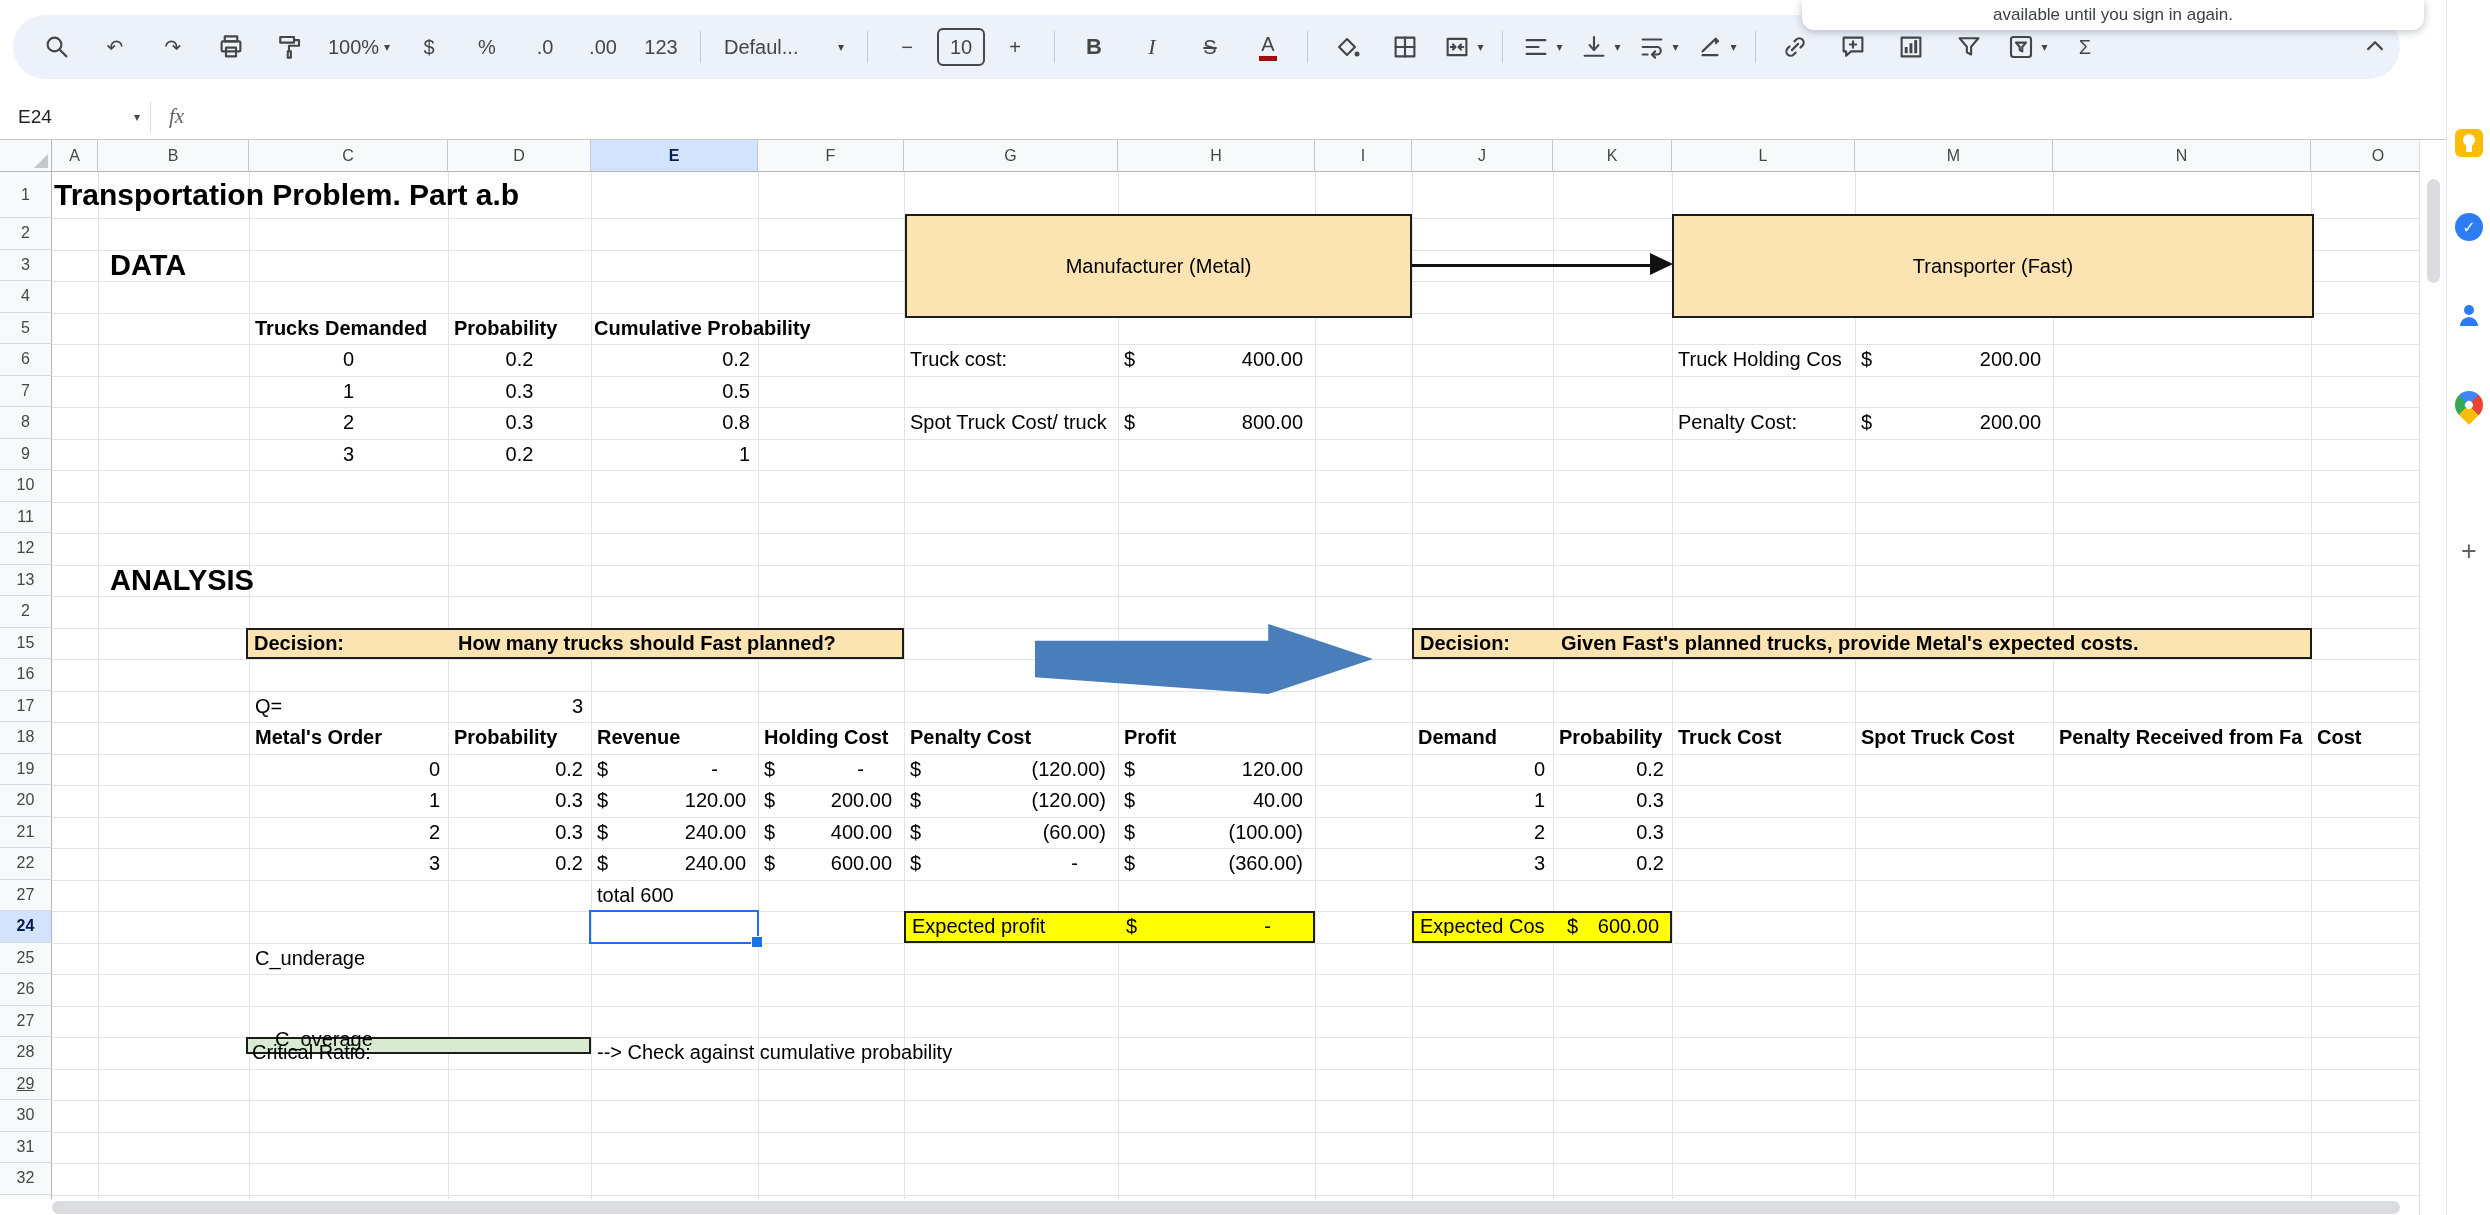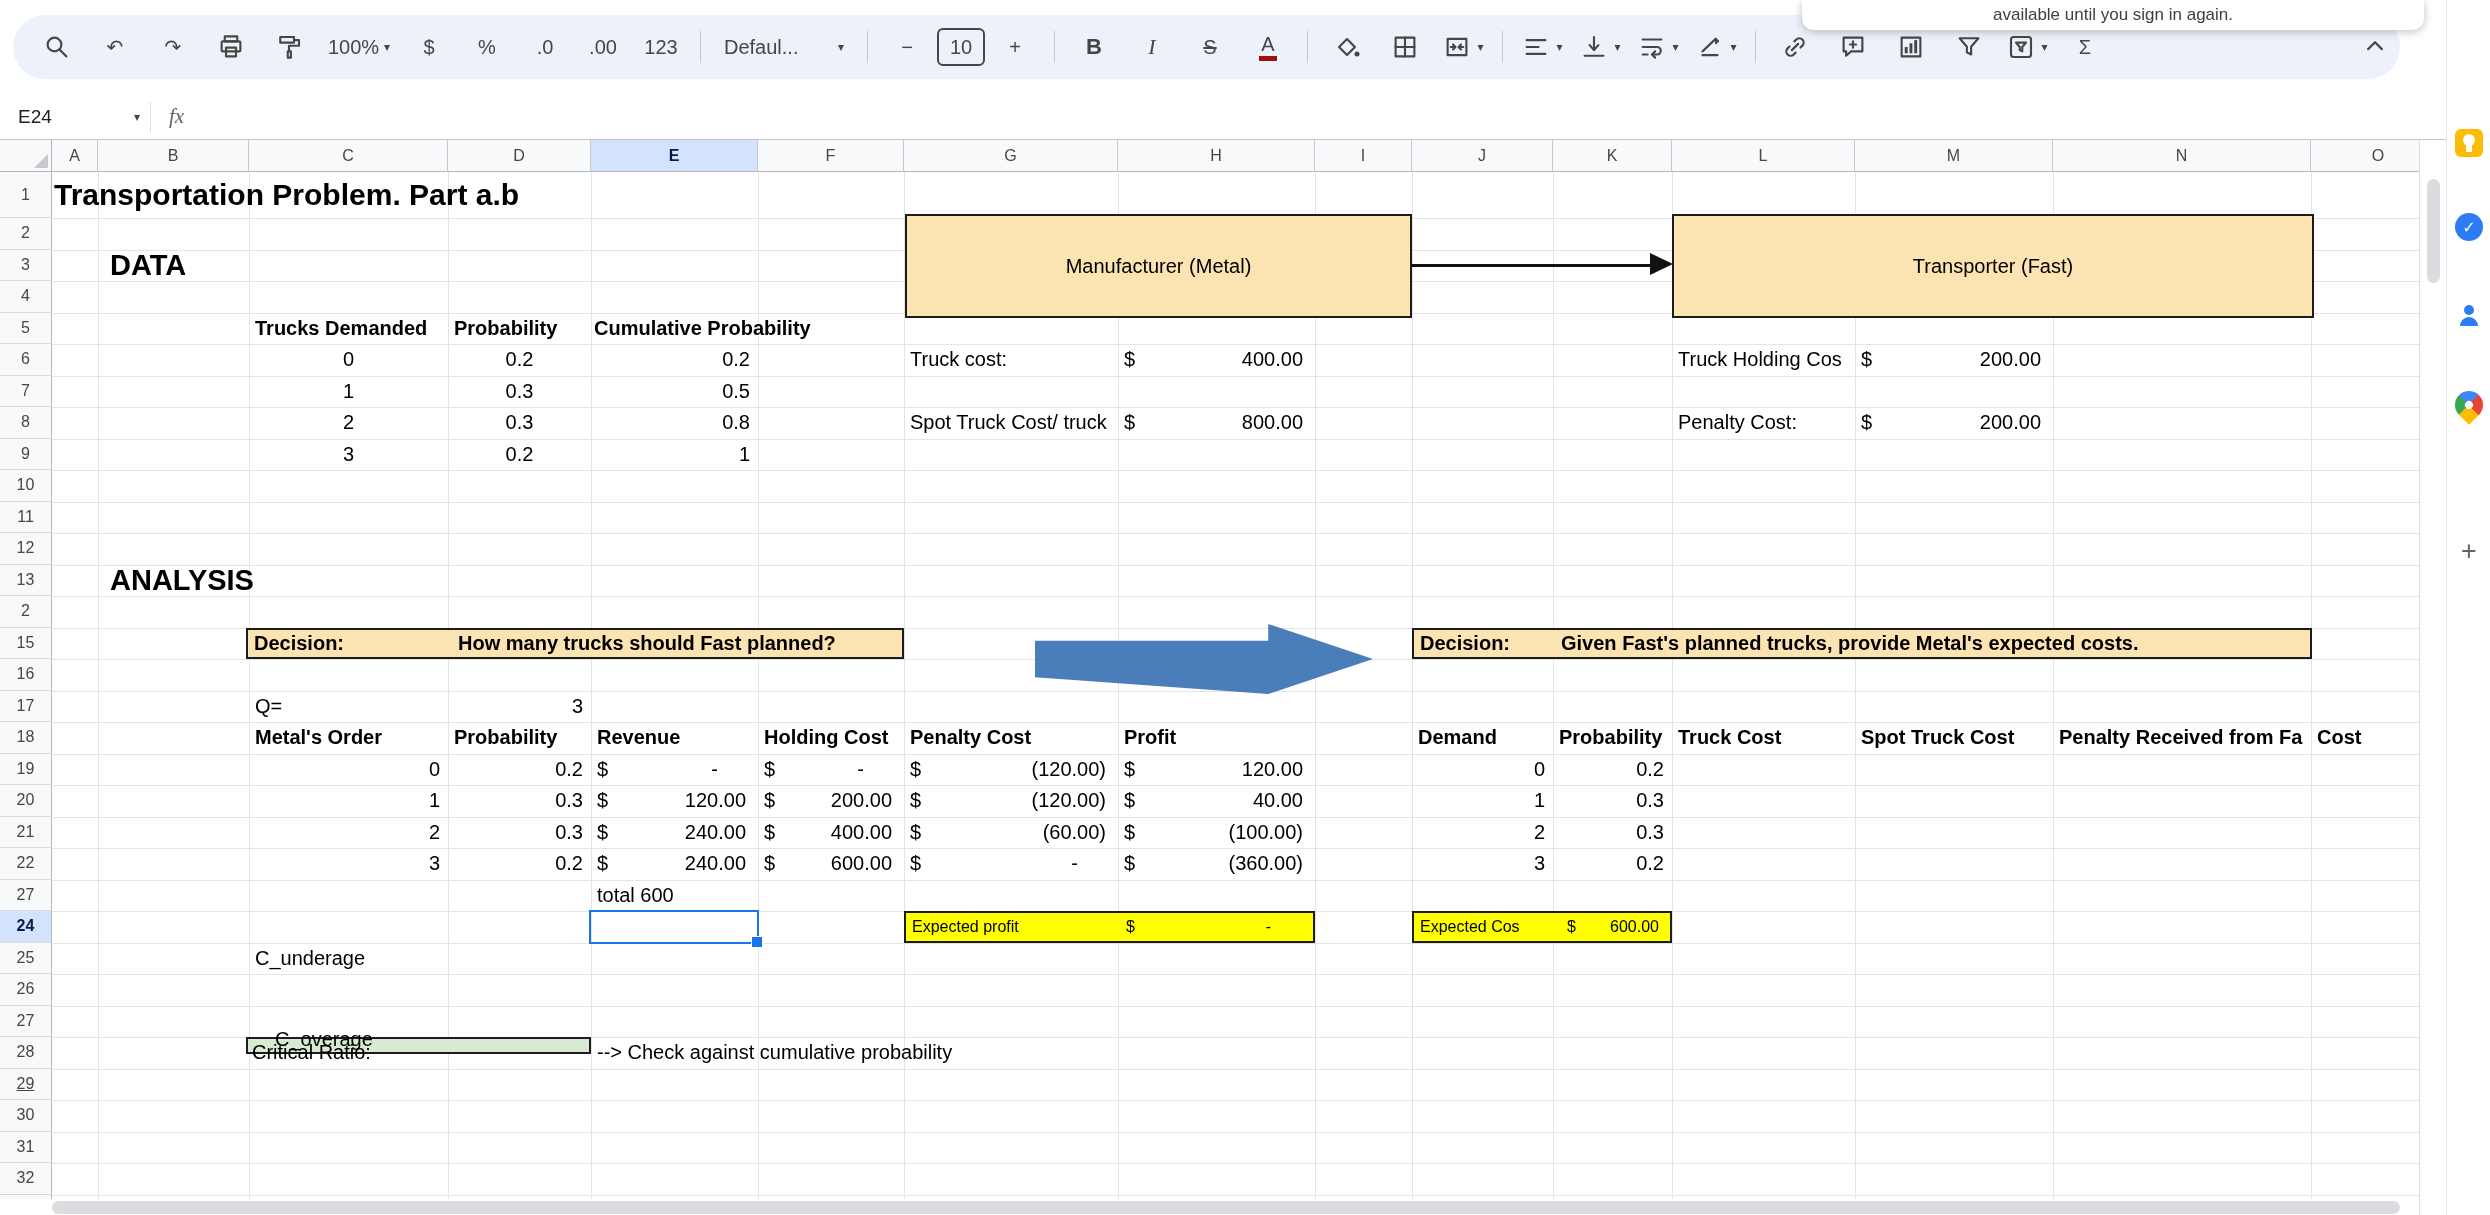--- a/index.html
+++ b/index.html
@@ -61,21 +61,21 @@
   .center{text-align:center;}
   .clip{overflow:hidden;}
   .money{position:absolute;height:31.5px;line-height:31.5px;font-size:20px;display:flex;justify-content:space-between;
     box-sizing:border-box;padding:0 12px 0 6px;white-space:nowrap;z-index:3;}
   .money .dash{margin-right:28px;}
   .tanbox{position:absolute;background:var(--box_tan,#fbe3b2);border:2px solid #1c1c1c;box-sizing:border-box;z-index:2;
     display:flex;align-items:center;justify-content:center;font-size:20px;}
   .tanbar{position:absolute;height:31.5px;background:var(--box_tan,#fbe3b2);border:2px solid #1c1c1c;box-sizing:border-box;z-index:2;}
   .tanbar span{position:absolute;top:0;height:27.5px;line-height:27.5px;font-size:20px;font-weight:700;white-space:nowrap;}
   .yellowbox{position:absolute;height:31.5px;background:var(--highlight_yellow,#ffff00);border:2px solid #1c1c1c;box-sizing:border-box;z-index:2;}
-  .yellowbox span{position:absolute;top:0;height:23px;line-height:27.5px;font-size:16px;white-space:nowrap;}
+  .yellowbox span{position:absolute;top:0;height:23px;line-height:27.5px;font-size:20px;white-space:nowrap;}
   .greenbox{position:absolute;height:17px;background:var(--box_green,#d9ead3);border:2px solid #1c1c1c;box-sizing:border-box;z-index:2;}
   .greenbox span{position:absolute;top:0;height:27.5px;line-height:27.5px;font-size:20px;white-space:nowrap;}
   .cline{position:absolute;left:1412px;top:124px;width:240px;height:2.5px;background:#111;z-index:2;}
   .chead{position:absolute;left:1650px;top:113px;width:0;height:0;border-left:23px solid #111;
     border-top:11px solid transparent;border-bottom:11px solid transparent;z-index:2;}
   .bluearrow{position:absolute;left:1035px;top:484px;width:338px;height:70px;background:var(--arrow_blue,#4a7ebb);
     clip-path:polygon(0 24%,69% 24%,69% 0,100% 50%,69% 100%,0 76%);z-index:2;}
   .selection{position:absolute;left:589px;top:769.5px;width:170px;height:34px;border:2.5px solid var(--selection,#1a73e8);
     box-sizing:border-box;z-index:7;}
   .handle{position:absolute;right:-6px;bottom:-6px;width:10px;height:10px;background:var(--selection,#1a73e8);border:1.5px solid #fff;}

